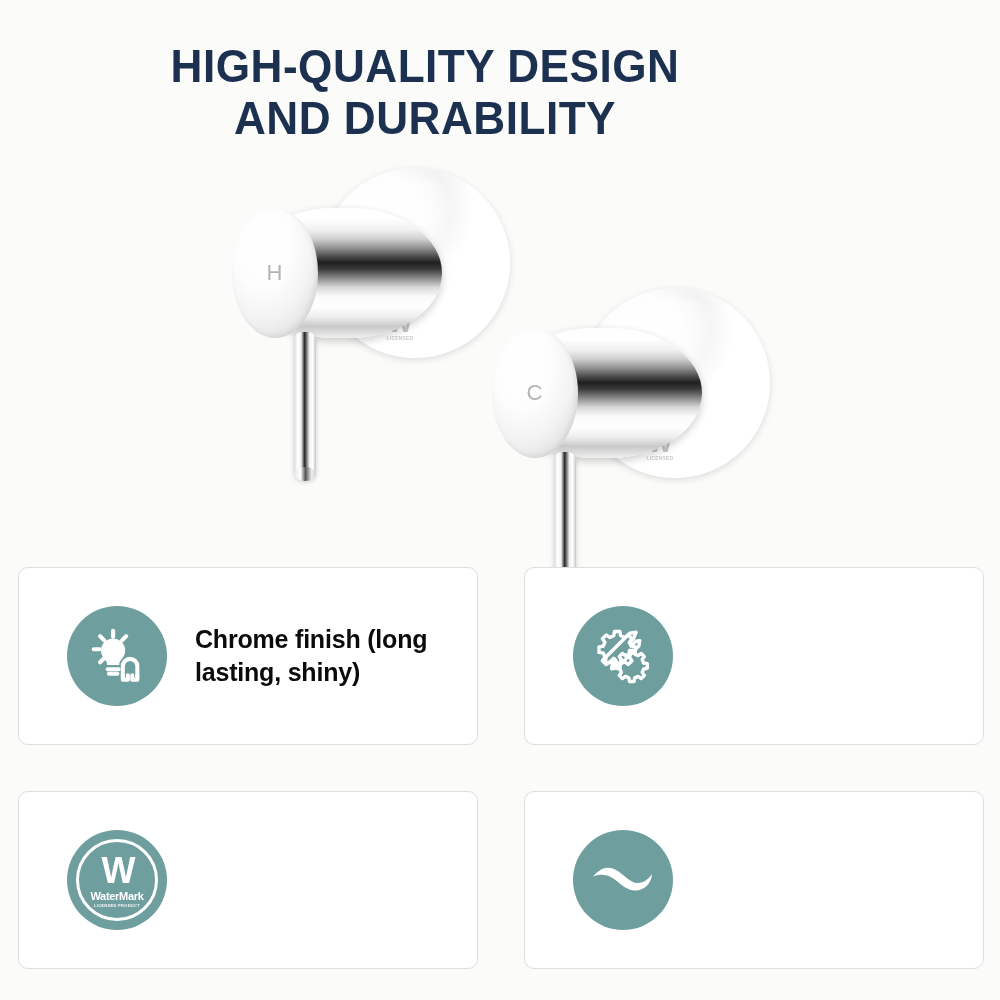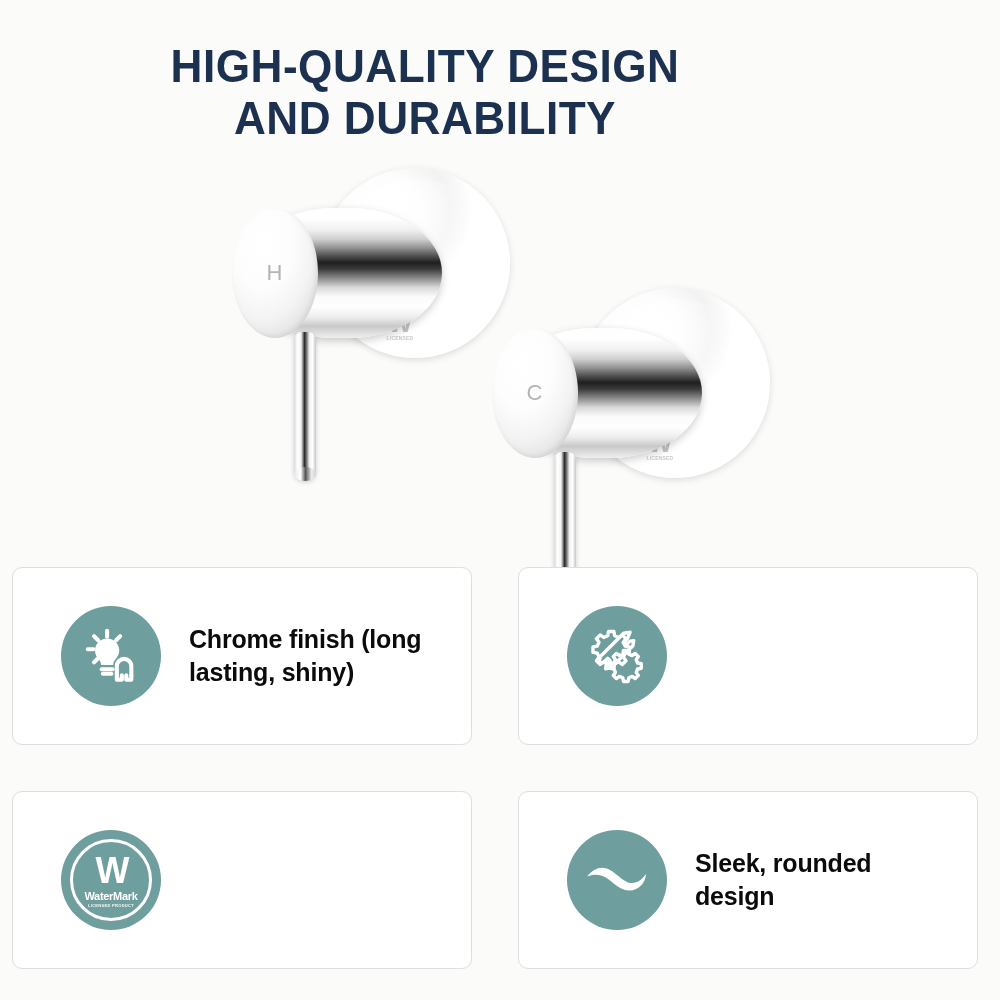--- a/index.html
+++ b/index.html
@@ -125,21 +125,21 @@
     position: absolute;
     left: 0; right: 0; bottom: -1px;
     height: 14px;
     border-radius: 50%;
     background: linear-gradient(90deg, #e8e8e8, #ffffff 30%, #555 52%, #eee 80%, #cfcfcf);
   }
 
   
   .cards {
     position: absolute;
-    left: 12px;
+    left: 18px;
     top: 567px;
     width: 964px;
     display: grid;
     grid-template-columns: 460px 460px;
     grid-template-rows: 178px 178px;
     column-gap: 44px;
     row-gap: 32px;
     gap: 46px;
   }
 
@@ -305,16 +305,15 @@
       </div>
     </div>
   </div>
 
   <div class="card">
     <div class="icon-circle">
       <svg width="66" height="46" viewBox="0 0 66 46" fill="none">
         <path fill="#ffffff" d="M3 19.5 C10 11 18 8.5 26 13 C34 17.5 40 26 47.5 26 C54 26 58.5 22 62 17 C61.5 25.5 55 33.5 45.5 33.5 C36 33.5 29.5 25.5 22.5 21 C16 16.8 9.5 17 3 19.5 z"></path>
       </svg>
     </div>
-    <div class="card-text">Sleek, rounded design</div>
   </div>
 
 </div>
 
 </body></html>

